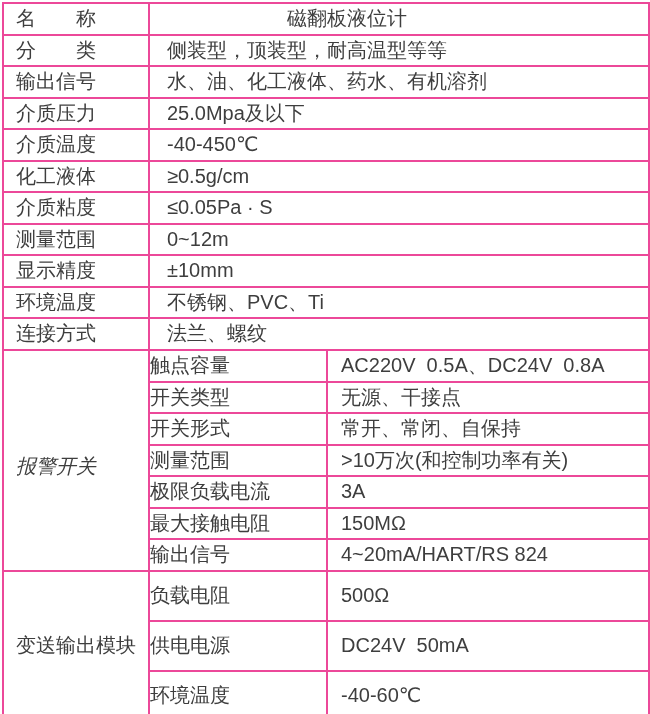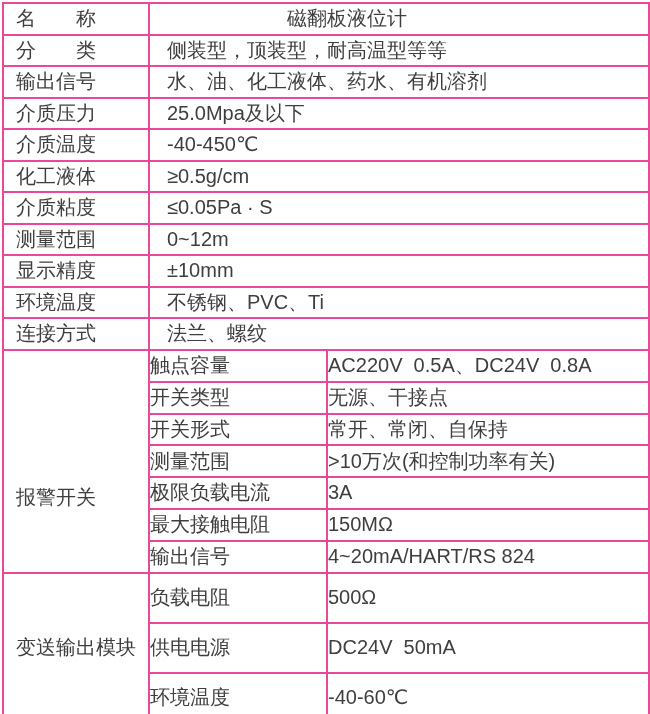--- a/index.html
+++ b/index.html
@@ -31,36 +31,37 @@
   td {
     border: 2px solid #ec4899;
     padding: 0;
     line-height: 29.55px;
     white-space: pre;
     overflow: hidden;
     vertical-align: middle;
   }
   td.lbl   { padding-left: 12px; }
   td.val   { padding-left: 17px; }
-  td.val3  { }
+  td.val3  { padding-left: 13px; }
   td.sub   { }
   td.val-center {
     text-align: center;
     padding-left: 0;
     padding-right: 104px;
   }
   td.group {
     vertical-align: top;
     padding-left: 12px;
   }
   td.group .group-label {
     line-height: 29.55px;
   }
   td.group .offset-2rows {
-    margin-top: 73px;
+    margin-top: 42px;
+    font-style: italic;
   }
 </style>
 </head>
 <body>
 
 <div class="table-wrap">
   <table class="spec">
     <colgroup>
         <col class="c1">
         <col class="c2">

